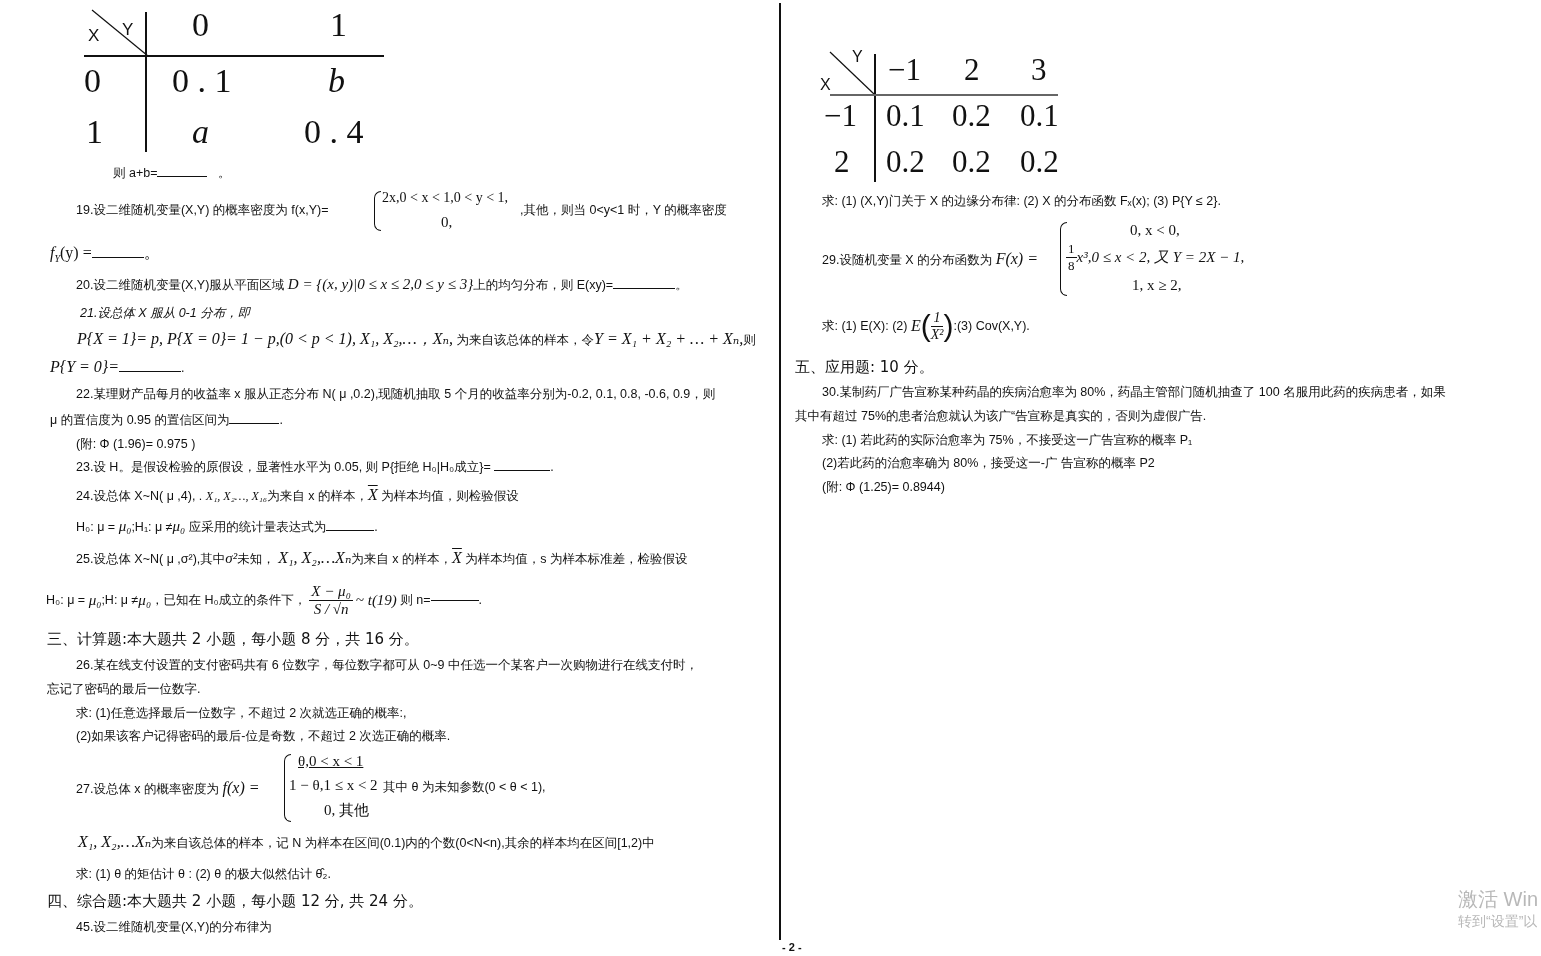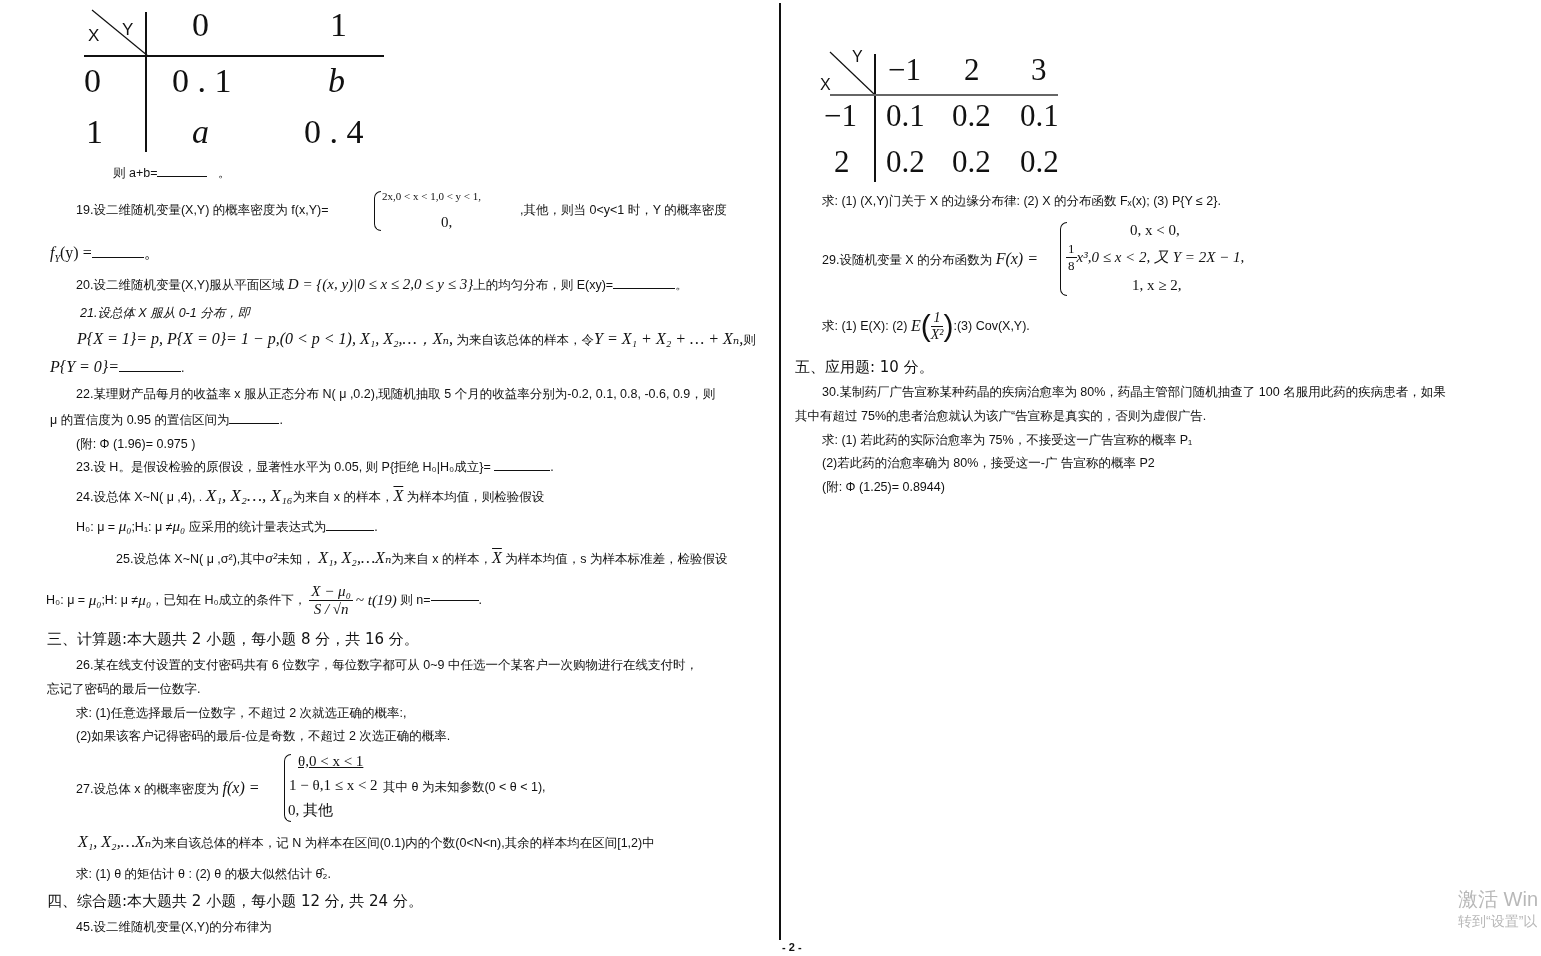--- a/index.html
+++ b/index.html
@@ -59,21 +59,21 @@
   <span class="cell" style="left:2px;top:105px;">1</span>
   <span class="cell it" style="left:108px;top:105px;">a</span>
   <span class="cell" style="left:220px;top:105px;">0 . 4</span>
 </div>
 <div class="abs" style="left:76px;top:165px;margin-left:37px;">
   <span>则 a+b=</span><span class="blank" style="width:50px;"></span>&nbsp;&nbsp;&nbsp;<span>。</span>
 </div>
 
 <div class="abs" style="left:76px;top:202px;">19.设二维随机变量(X,Y) 的概率密度为 f(x,Y)=</div>
 <div class="brace" style="left:374px;top:191px;width:6px;height:38px;"></div>
-<div class="abs serif" style="left:382px;top:190px;font-size:11px;">2x,0 &lt; x &lt; 1,0 &lt; y &lt; 1,</div>
+<div class="abs serif" style="left:382px;top:190px;font-size:14px;">2x,0 &lt; x &lt; 1,0 &lt; y &lt; 1,</div>
 <div class="abs serif" style="left:441px;top:214px;font-size:15px;">0,</div>
 <div class="abs" style="left:520px;top:202px;">,其他，则当 0&lt;y&lt;1 时，Y 的概率密度</div>
 <div class="abs serif" style="left:50px;top:243px;font-size:16px;">
   <span class="it">f</span><sub style="font-size:10px;" class="it">Y</sub><span>(y) =</span><span class="blank" style="width:52px;"></span><span>。</span>
 </div>
 
 <div class="abs" style="left:76px;top:276px;">
   <span>20.设二维随机变量(X,Y)服从平面区域</span>
   <span class="serif it" style="font-size:15px;">D = {(x, y)|0 ≤ x ≤ 2,0 ≤ y ≤ 3}</span><span>上的均匀分布，则 E(xy)=</span><span class="blank" style="width:62px;"></span><span>。</span>
 </div>
@@ -92,30 +92,30 @@
   <span>μ 的置信度为 0.95 的置信区间为</span><span class="blank" style="width:50px;"></span><span>.</span>
 </div>
 <div class="abs" style="left:76px;top:436px;">(附: Φ (1.96)= 0.975 )</div>
 
 <div class="abs" style="left:76px;top:459px;">
   <span>23.设 H。是假设检验的原假设，显著性水平为 0.05, 则 P{拒绝 H₀|H₀成立}=</span>&nbsp;<span class="blank" style="width:56px;"></span><span>.</span>
 </div>
 
 <div class="abs" style="left:76px;top:486px;">
   <span>24.设总体 X~N( μ ,4), .</span>
-  <span class="serif it" style="font-size:17px;">X₁, X₂…, X₁₆</span><span>为来自 x 的样本，</span><span class="serif it" style="font-size:16px;text-decoration:overline;">X</span>
+  <span class="serif it" style="font-size:12px;">X₁, X₂…, X₁₆</span><span>为来自 x 的样本，</span><span class="serif it" style="font-size:16px;text-decoration:overline;">X</span>
   <span>为样本均值，则检验假设</span>
 </div>
 <div class="abs" style="left:76px;top:518px;">
   <span>H₀: μ =</span>
   <span class="serif it" style="font-size:15px;">μ₀</span><span>;H₁: μ ≠</span><span class="serif it" style="font-size:15px;">μ₀</span>
   <span>应采用的统计量表达式为</span><span class="blank" style="width:48px;"></span><span>.</span>
 </div>
 
-<div class="abs" style="left:76px;top:548px;margin-left:40px;">
+<div class="abs" style="left:76px;top:548px;">
   <span>25.设总体 X~N( μ ,σ²),其中</span><span class="serif it" style="font-size:15px;">σ²</span><span>未知，</span>
   <span class="serif it" style="font-size:16px;">X₁, X₂,…Xₙ</span><span>为来自 x 的样本，</span><span class="serif it" style="font-size:16px;text-decoration:overline;">X</span>
   <span>为样本均值，s 为样本标准差，检验假设</span>
 </div>
 <div class="abs" style="left:46px;top:578px;height:44px;display:flex;align-items:center;">
   <span>H₀: μ =</span>&nbsp;
   <span class="serif it" style="font-size:15px;">μ₀</span><span>;H: μ ≠</span>
   <span class="serif it" style="font-size:15px;">μ₀</span><span>，已知在 H₀成立的条件下，</span>
   <span class="frac serif it" style="font-size:15px;margin:0 3px;">
     <span class="num" style="text-decoration:none;">X − μ₀</span>
@@ -130,21 +130,21 @@
 <div class="abs" style="left:76px;top:705px;">求: (1)任意选择最后一位数字，不超过 2 次就选正确的概率:,</div>
 <div class="abs" style="left:76px;top:728px;">(2)如果该客户记得密码的最后-位是奇数，不超过 2 次选正确的概率.</div>
 
 <div class="abs" style="left:76px;top:779px;">
   <span>27.设总体 x 的概率密度为</span>
   <span class="serif it" style="font-size:16px;">f(x) =</span>
 </div>
 <div class="brace" style="left:284px;top:754px;width:6px;height:66px;"></div>
 <div class="abs serif" style="left:298px;top:753px;font-size:15px;text-decoration:underline;">θ,0 &lt; x &lt; 1</div>
 <div class="abs serif" style="left:289px;top:777px;font-size:15px;">1 − θ,1 ≤ x &lt; 2</div>
-<div class="abs serif" style="left:288px;top:801px;font-size:15px;">0, 其他</div>
+<div class="abs serif" style="left:324px;top:801px;font-size:15px;">0, 其他</div>
 <div class="abs" style="left:383px;top:779px;">其中 θ 为未知参数(0 &lt; θ &lt; 1),</div>
 <div class="abs" style="left:78px;top:832px;">
   <span class="serif it" style="font-size:16px;">X₁, X₂,…Xₙ</span><span>为来自该总体的样本，记 N 为样本在区间(0.1)内的个数(0&lt;N&lt;n),其余的样本均在区间[1,2)中</span>
 </div>
 <div class="abs" style="left:76px;top:866px;">求: (1)  θ 的矩估计 θ : (2)  θ 的极大似然估计 θ̂₂.</div>
 
 <div class="abs sec" style="left:47px;top:892px;">四、综合题:本大题共 2 小题，每小题 12 分, 共 24 分。</div>
 <div class="abs" style="left:76px;top:919px;">45.设二维随机变量(X,Y)的分布律为</div>
 
 <div class="t2">

